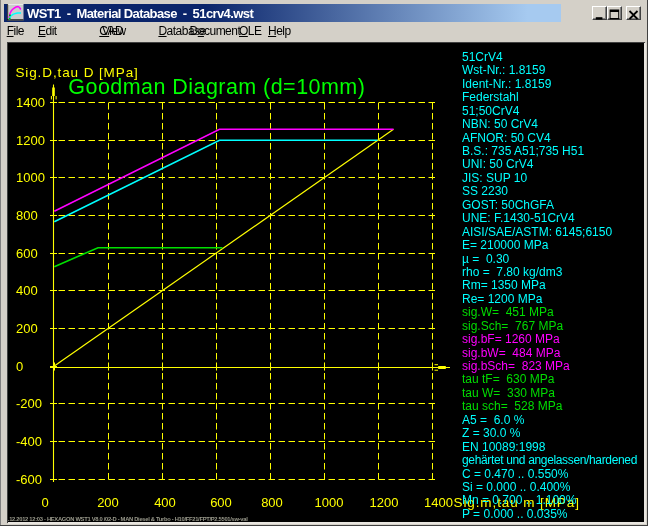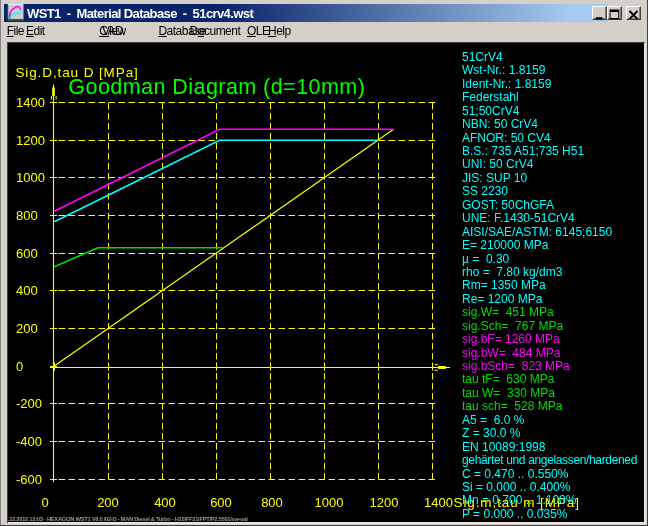--- a/index.html
+++ b/index.html
@@ -1,20 +1,20 @@
 <!DOCTYPE html>
 <html><head>
 <meta charset="utf-8">
 <style>
   html,body{margin:0;padding:0;}
   body{width:648px;height:526px;overflow:hidden;background:#d4d0c8;
        font-family:"Liberation Sans", sans-serif;}
   #win{position:absolute;left:0;top:0;width:648px;height:526px;background:#d4d0c8;}
   .edge{position:absolute;}
-  #titlebar{position:absolute;left:4px;top:4px;width:604px;height:18px;
+  #titlebar{position:absolute;left:4px;top:4px;width:557px;height:18px;
        background:linear-gradient(90deg,#0a246a 0%,#0a246a 36%,#a6caf0 94%);}
   #ticon{position:absolute;left:3px;top:0px;width:17px;height:17px;}
   #ttext{position:absolute;left:23px;top:2px;color:#ffffff;font-size:13px;
        font-weight:bold;white-space:pre;letter-spacing:-0.6px;}
   .wbtn{position:absolute;top:2px;width:15px;height:14px;background:#d4d0c8;
        border-top:1px solid #ffffff;border-left:1px solid #ffffff;
        border-right:1px solid #404040;border-bottom:1px solid #404040;
        box-sizing:border-box;box-shadow:inset -1px -1px 0 #808080;}
   #menubar{position:absolute;left:4px;top:23px;width:640px;height:28px;background:#d4d0c8;}
   .mi{position:absolute;top:1px;font-size:12px;color:#000;letter-spacing:-0.5px;}
@@ -48,26 +48,26 @@
         </svg>
     </div>
     <div class="wbtn" style="left:622px;">
       <svg width="13" height="12" viewBox="0 0 13 12">
           <path d="M2.5 2 L6.5 6 L10.5 2 M2.5 10 L6.5 6 L10.5 10" stroke="#000" stroke-width="1.8" fill="none"></path>
         </svg>
     </div>
   </div>
   <div id="menubar">
     <div class="mi" style="left:2.7px;"><u>F</u>ile</div>
-    <div class="mi" style="left:22px;"><u>E</u>dit</div>
+    <div class="mi" style="left:34px;"><u>E</u>dit</div>
     <div class="mi" style="left:61.9px;margin-left:36px;"><u>V</u>iew</div>
     <div class="mi" style="left:95.3px;"><u>C</u>AD</div>
     <div class="mi" style="left:130.4px;margin-left:24px;"><u>D</u>atabase</div>
     <div class="mi" style="left:185.6px;">D<u>o</u>cument</div>
-    <div class="mi" style="left:243px;text-align:right;"><u>O</u>LE</div>
+    <div class="mi" style="left:235px;text-align:right;"><u>O</u>LE</div>
     <div class="mi" style="left:264px;"><u>H</u>elp</div>
   </div>
   <div class="edge" style="left:0;top:0;width:1px;height:526px;background:#808080;"></div>
   <div class="edge" style="left:647px;top:0;width:1px;height:526px;background:#404040;"></div>
   <div class="edge" style="left:0;top:525px;width:648px;height:1px;background:#404040;"></div>
   <div class="edge" style="left:7px;top:42px;width:638px;height:1px;background:#404040;"></div>
   <div class="edge" style="left:7px;top:42px;width:1px;height:481px;background:#404040;"></div>
   <div class="edge" style="left:644px;top:43px;width:2px;height:480px;background:#e9e6e0;"></div>
   <div class="edge" style="left:8px;top:522px;width:638px;height:2px;background:#e9e6e0;"></div>
   <div id="client">

